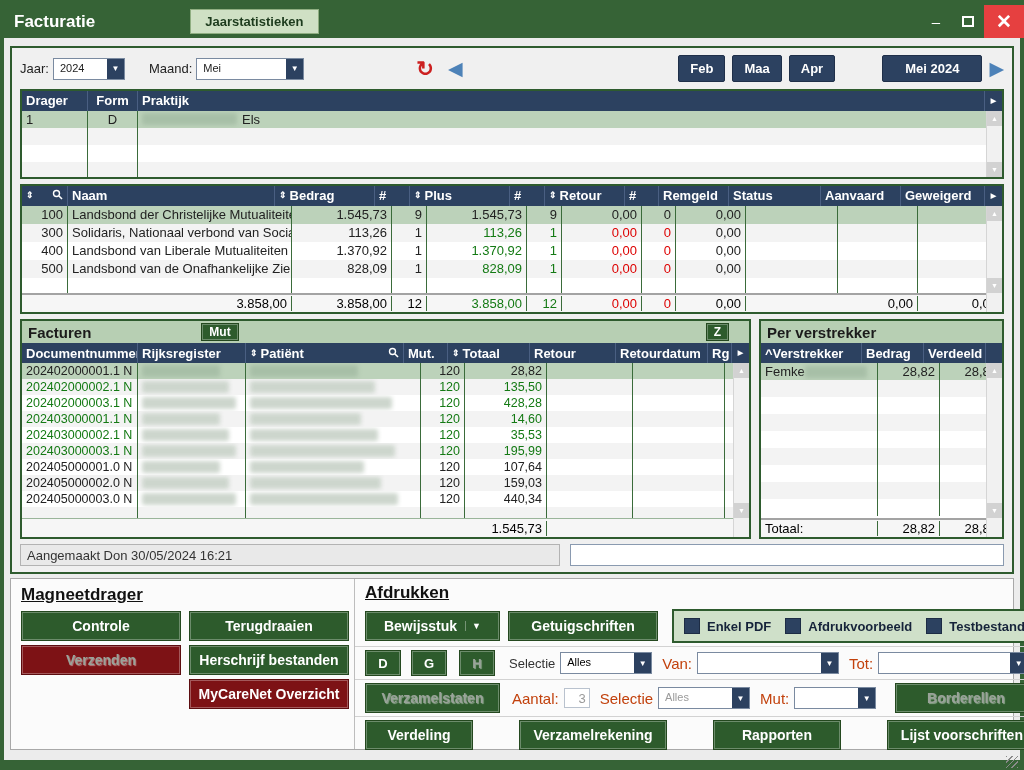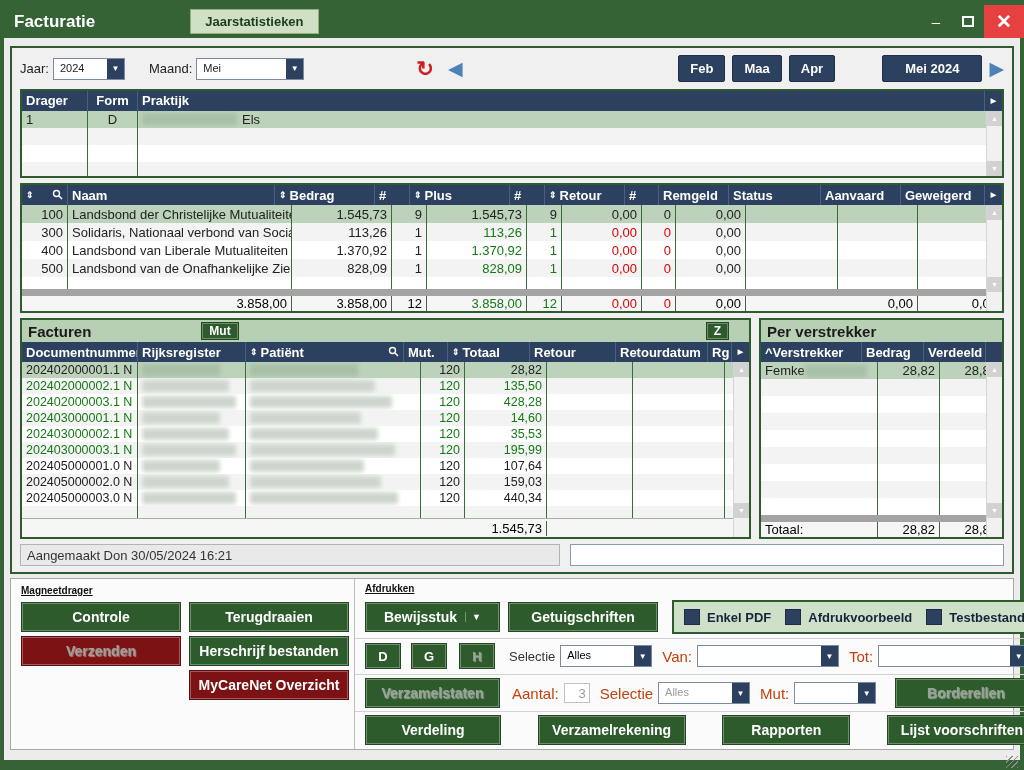--- a/index.html
+++ b/index.html
@@ -42,21 +42,21 @@
   .th { padding:1px 4px; border-right:1px solid #4a5f82; display:flex; align-items:center; gap:3px;
     white-space:nowrap; overflow:hidden; }
   .sort { font-size:9px; line-height:1; }
   .tbody { flex:1; display:flex; flex-direction:column; overflow:hidden; }
   .trow { display:flex; flex:0 0 17px; font-size:13px; color:#222; background:#fff; }
   .trow:nth-child(even) { background:#f3f3f3; }
   .trow.sel { background:#bcd2ba; }
   .td { padding:0 4px; border-right:1px solid #3a6b3a; white-space:nowrap; overflow:hidden;
     display:flex; align-items:center; }
   .td.num { justify-content:flex-end; }
-  .tfoot { display:flex; flex:0 0 19px; font-size:13px; background:#f6f6f6; border-top:7px solid #a3a3a3; align-items:center; }
+  .tfoot { display:flex; flex:0 0 19px; font-size:13px; background:#f6f6f6; border-top:2px solid #a3a3a3; align-items:center; }
   .g { color:#147a14; } .r { color:#dd0000; }
   .redact { display:inline-block; height:12px; border-radius:2px; filter:blur(2px);
     background:#cdd6cd; margin-right:5px; }
   .sel .redact { background:#a7bfa7; }
 
   .sbar { position:absolute; top:20px; right:0; bottom:0; width:16px; background:#f1f1f1; border-left:1px solid #d5d5d5; }
   .sbar .sb { position:absolute; left:0; right:0; height:15px; background:#d2d2d2; color:#fff;
     font-size:7px; display:flex; align-items:center; justify-content:center; }
   .sbar .up { top:0; } .sbar .dn { bottom:0; }
   .th.scroll-head { width:17px; border-right:none; justify-content:center; font-size:7px; padding:0; }
@@ -92,21 +92,21 @@
 
   
   .status-row { height:22px; display:flex; gap:10px; }
   .status-field { width:540px; background:#e9e9e9; border:1px solid #b3b3b3; font-size:13px;
     color:#333; padding:1px 6px; display:flex; align-items:center; }
   .note-field { flex:1; background:#fff; border:1px solid #8a9ab0; }
 
   
   .bottom-panel { margin:0 6px; height:172px; border:1px solid #a8a8a8; background:#fbfbfb; display:flex; }
   .magneet { width:344px; border-right:1px solid #bdbdbd; padding:6px 10px; }
-  .sec-heading { font-weight:bold; font-size:10px; text-decoration:underline; color:#111; margin-bottom:6px; }
+  .sec-heading { font-weight:bold; font-size:17px; text-decoration:underline; color:#111; margin-bottom:6px; }
   .mg-grid { display:grid; grid-template-columns:160px 160px; gap:4px 8px; }
   .btn { background:#2d5b2c; color:#fff; font-weight:bold; font-size:14px; height:30px;
     display:flex; align-items:center; justify-content:center; border:1px solid #24481f;
     box-shadow:inset 0 0 0 1px rgba(255,255,255,.3); white-space:nowrap; padding:0 8px; }
   .btn.normal { font-weight:normal; }
   .btn.maroon { background:#7d1215; border-color:#5c0d10; }
   .btn.off { color:#9aa39a; text-shadow:1px 1px 1px rgba(255,255,255,.45); }
   .afdrukken { flex:1; padding:4px 8px 4px 10px; display:flex; flex-direction:column; }
   .af-row { display:flex; align-items:center; }
   .af-sep { border-top:1px solid #d2d2d2; margin:3px -8px 3px -10px; }
@@ -689,21 +689,21 @@
           </div>
           <span class="glabel" style="margin-left:10px;">Mut:</span>
           <div class="dd" style="width:82px;">
             <span class="val"></span>
               <span class="arrow" style="margin-left:auto;">▼</span>
           </div>
           <div class="btn off" style="width:142px; margin-left:auto;">Borderellen</div>
         </div>
         <div class="af-sep"></div>
         <div class="af-row row4" style="justify-content:space-between;">
-          <div class="btn" style="width:136px;">Verdeling</div>
+          <div class="btn" style="width:108px;">Verdeling</div>
           <div class="btn" style="width:148px;">Verzamelrekening</div>
           <div class="btn" style="width:128px;">Rapporten</div>
           <div class="btn" style="width:150px;">Lijst voorschriften</div>
         </div>
       </div>
     </div>
   </div>
   <div class="grip"></div>
 </div>
 

